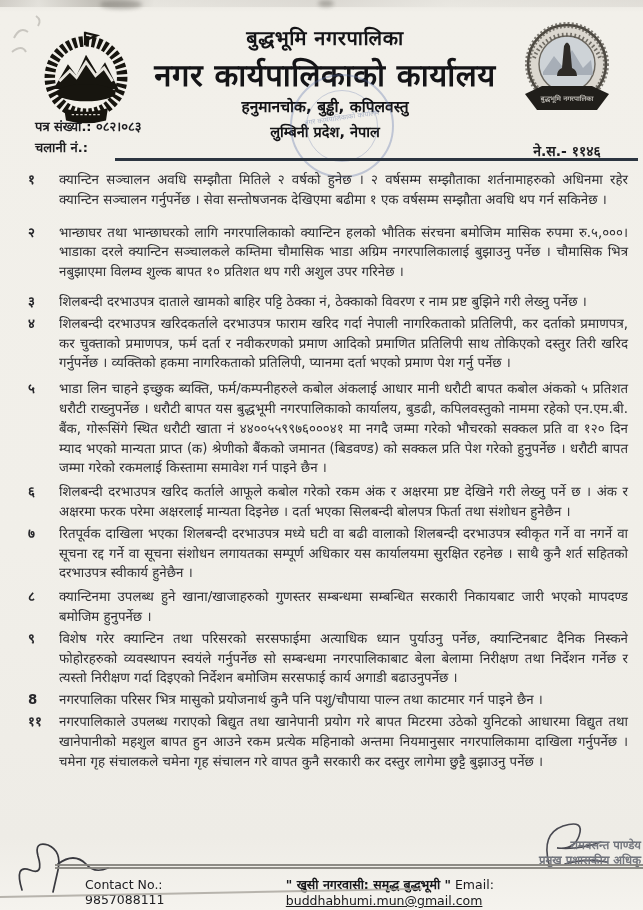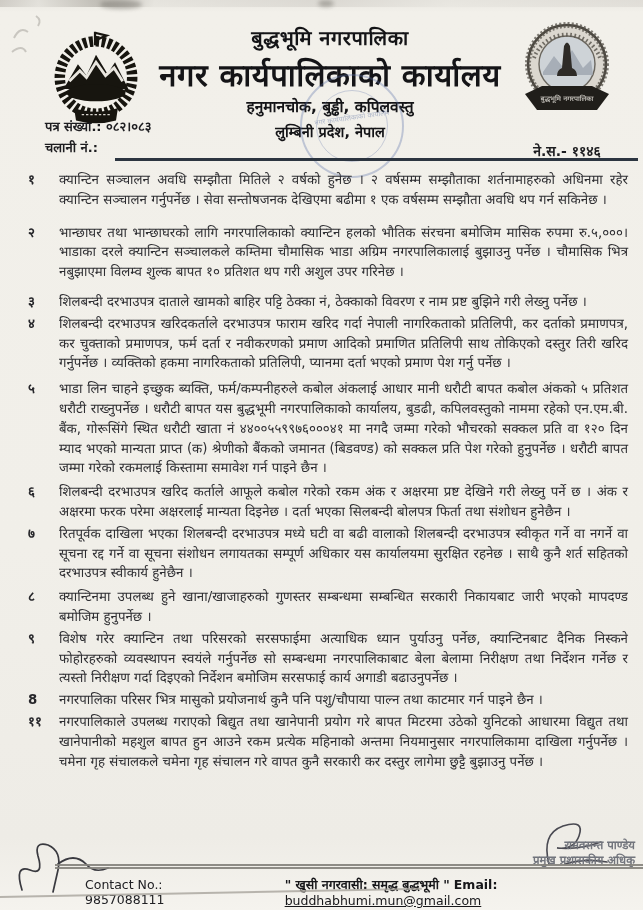--- a/index.html
+++ b/index.html
@@ -16,21 +16,21 @@
   
   .scan-top-edge{position:absolute;top:0;left:0;right:0;height:7px;
     background:linear-gradient(90deg,#b9b5ae 0%,#dcdad4 6%,#9b978f 16%,#e3e1db 24%,#cfccc6 50%,#e6e4de 70%,#d8d5cf 100%);
     opacity:.55;}
   .smudge{position:absolute;background:#6d6a63;border-radius:50%;filter:blur(2px);opacity:.45;}
   .corner-scratch{position:absolute;left:6px;top:8px;width:60px;height:70px;opacity:.4;}
   .page-curl{position:absolute;left:-8px;bottom:2px;width:430px;height:14px;
     border-top:2px solid #a8a49c;transform:rotate(-1.1deg);opacity:.8;}
 
   
-  .header{position:absolute;top:14px;left:17px;right:0;height:150px;}
+  .header{position:absolute;top:14px;left:7px;right:0;height:150px;}
   .emblem-left{position:absolute;left:28px;top:14px;width:102px;height:100px;}
   .emblem-right{position:absolute;right:22px;top:8px;width:108px;height:122px;text-align:center;}
   .seal-caption{font-weight:bold;font-size:14px;color:#1d1d20;margin-top:17px;}
   .header-center{position:absolute;left:140px;right:140px;top:10px;text-align:center;color:#141417;}
   .h-muni{font-size:20px;font-weight:bold;letter-spacing:.5px;}
   .h-office{font-size:31px;font-weight:bold;margin-top:2px;letter-spacing:.5px;}
   .h-addr{font-size:15.5px;font-weight:bold;}
   .h-prov{font-size:14.5px;font-weight:bold;margin-top:4px;}
   .ref-block{position:absolute;left:28px;top:102px;font-size:13px;font-weight:bold;color:#1d1d20;line-height:21px;}
   .header-rule{position:absolute;left:115px;right:5px;top:158px;border-top:3px solid #2c3540;}
@@ -51,27 +51,27 @@
   .term:nth-child(1){margin-bottom:13px;}
   .term:nth-child(2){margin-bottom:10px;}
   .term:nth-child(4){margin-bottom:6px;}
   .term:nth-child(5){margin-bottom:4px;}
   .term:nth-child(7){margin-bottom:4px;}
 
   
   .sig-left{position:absolute;left:12px;top:836px;width:115px;height:62px;}
   .sig-right{position:absolute;right:28px;top:818px;width:80px;height:52px;}
   .signatory{position:absolute;right:0;top:838px;width:180px;text-align:right;
-    color:#72757d;font-weight:bold;font-size:11.5px;line-height:15px;padding-right:8px;}
+    color:#72757d;font-weight:bold;font-size:11.5px;line-height:15px;padding-right:2px;}
   .footer-rule{position:absolute;left:55px;right:0;top:864px;height:0;border-top:5px double #84827c;opacity:.9;}
   .footer{position:absolute;left:0;right:0;top:876px;display:flex;align-items:baseline;}
   .f-contact{margin-left:85px;font-size:12.5px;color:#202024;}
   .f-mid{margin-left:60px;font-size:12.5px;color:#17171a;}
   .f-slogan{font-weight:bold;}
-  .f-email-label{font-weight:bold;}
+  .f-email-label{font-weight:normal;}
   .f-email{text-decoration:underline;color:#17171a;}
 </style>
 </head>
 <body>
 
 <div class="page">
 
   <div class="scan-top-edge"></div>
   <div class="smudge" style="left:100px;top:0;width:42px;height:9px;"></div>
   <div class="smudge" style="left:318px;top:0;width:16px;height:7px;"></div>

